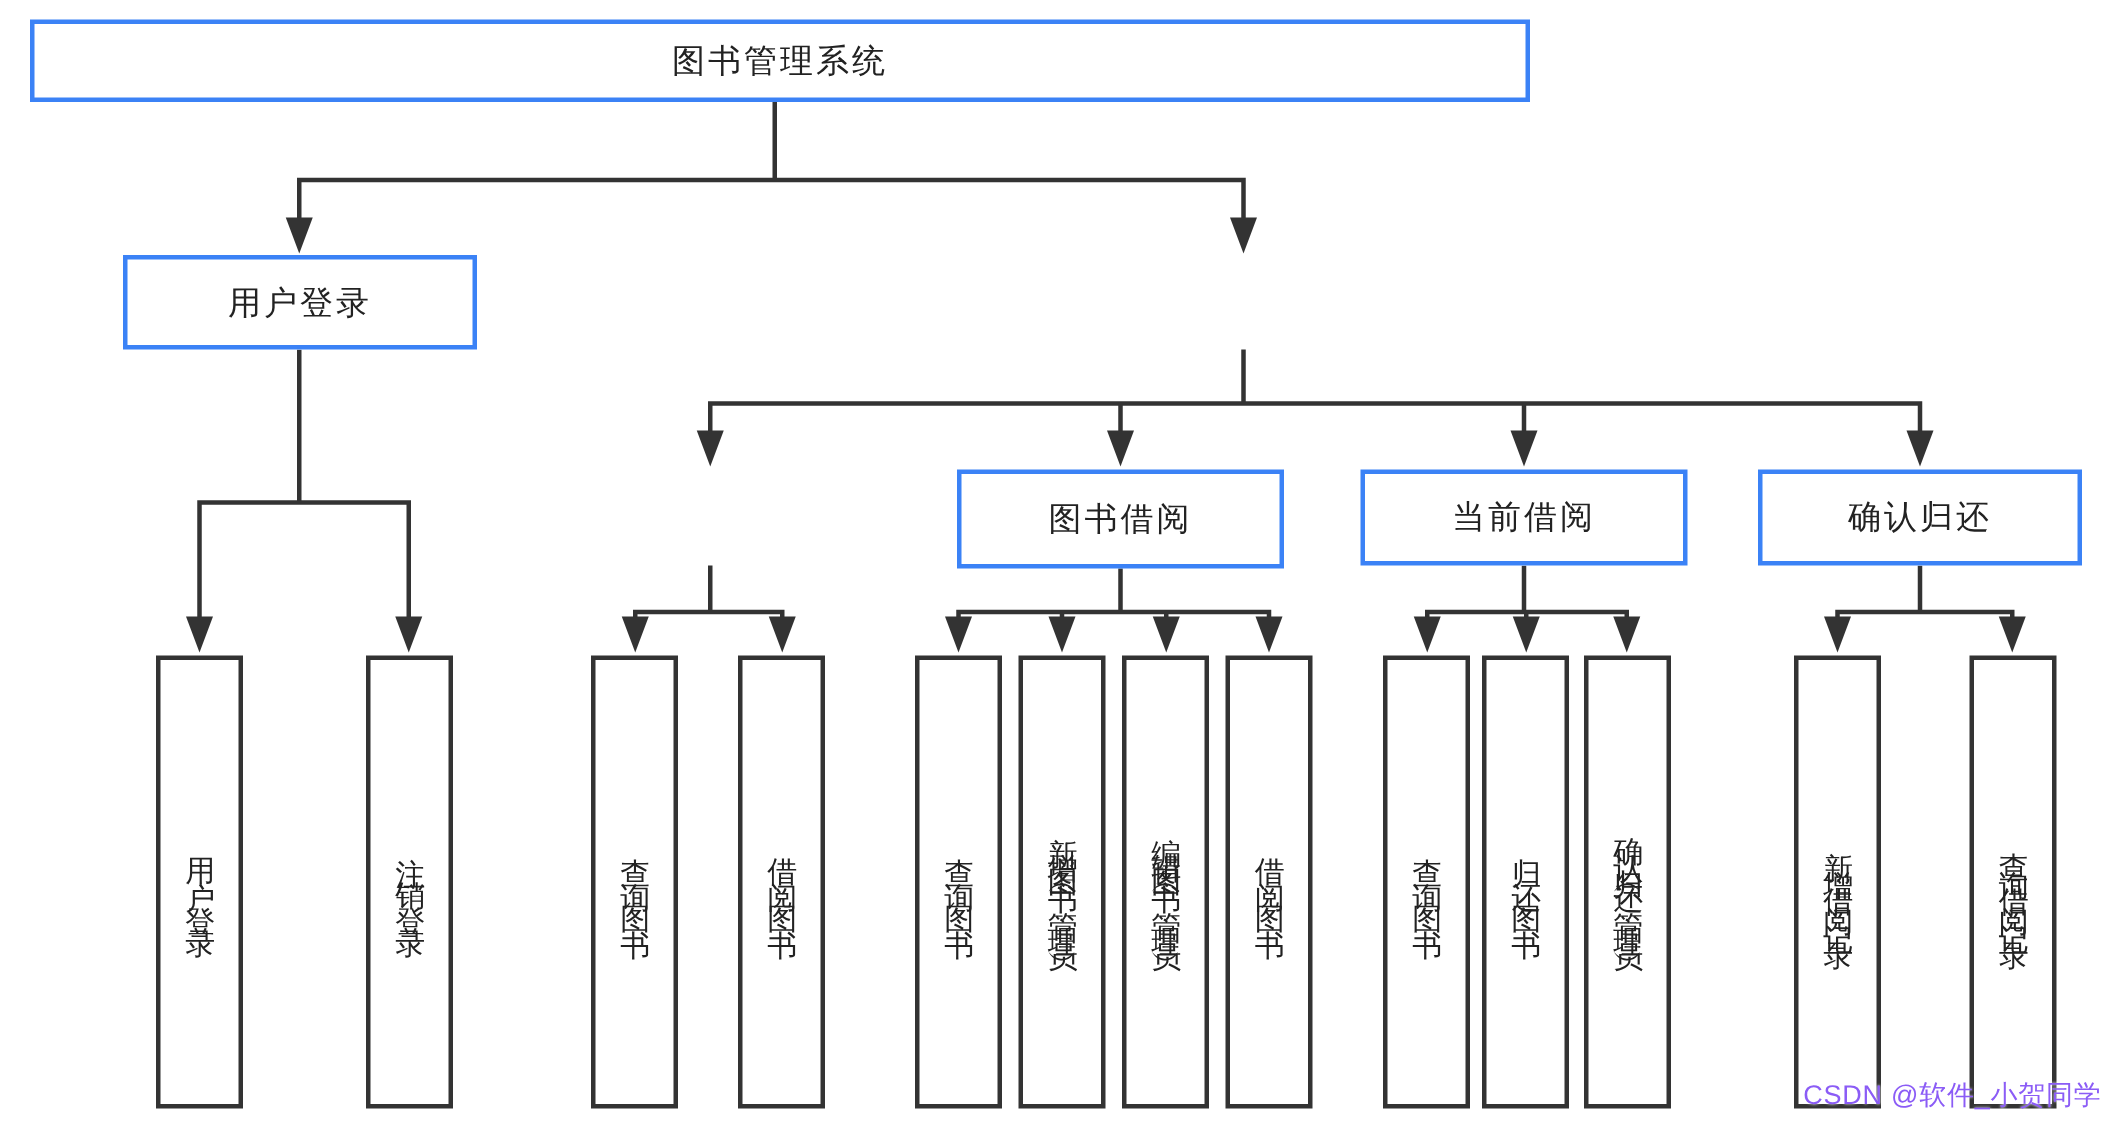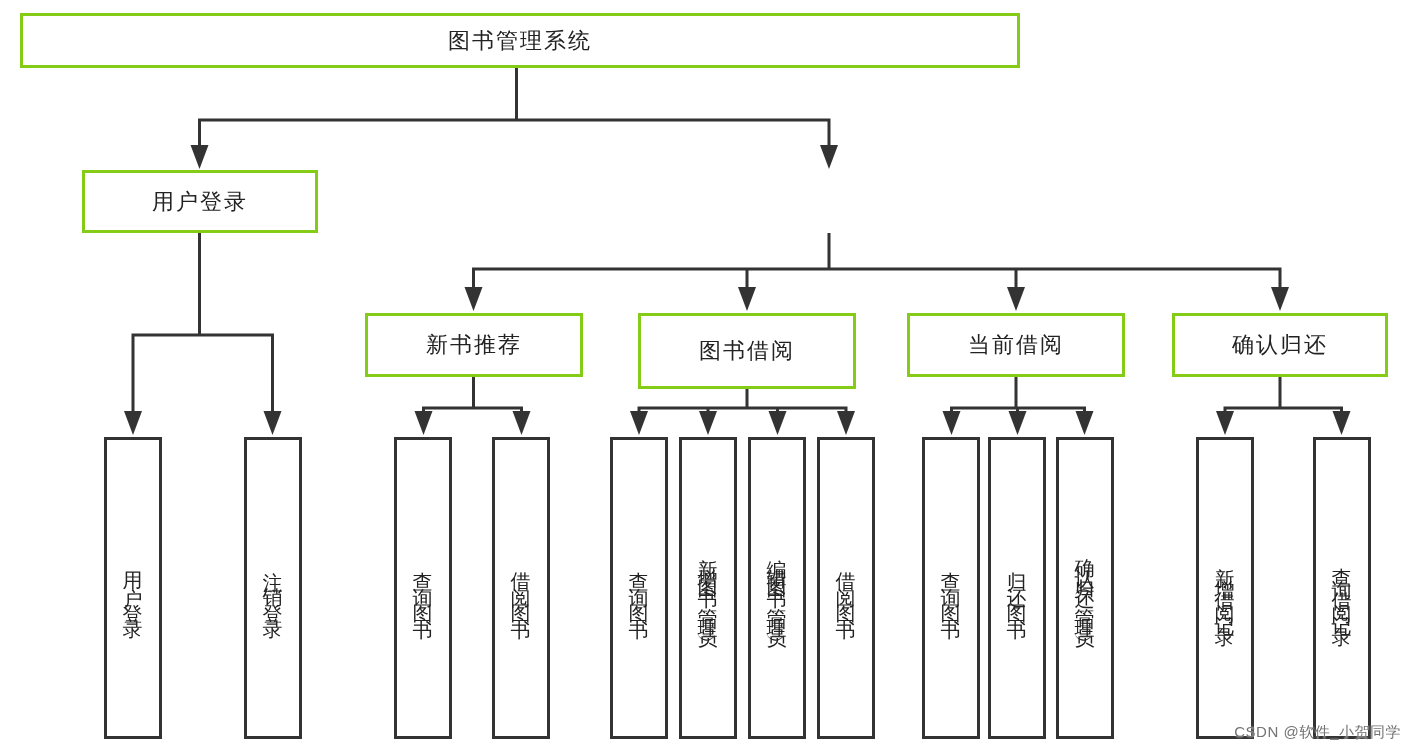--- a/index.html
+++ b/index.html
@@ -14,21 +14,21 @@
   .connectors {
     position: absolute;
     left: 0; top: 0;
     width: 1405px; height: 747px;
     pointer-events: none;
   }
   .node {
     position: absolute;
     box-sizing: border-box;
     background: #ffffff;
-    border: 3px solid #84cc16;
+    border: 3px solid #3b82f6;
     display: flex;
     align-items: center;
     justify-content: center;
     color: #222222;
     font-size: 22px;
     letter-spacing: 2px;
     white-space: nowrap;
     z-index: 2;
   }
   .leaf {
@@ -49,22 +49,22 @@
     letter-spacing: 16px;
     line-height: 1;
     color: #222222;
   }
   .v-text.ls6 { letter-spacing: 12px; }
   .v-text.ls9 { letter-spacing: 10px; }
   .watermark {
     position: absolute;
     right: 4px;
     bottom: 5px;
-    font-size: 15px;
-    color: #737373;
+    font-size: 18px;
+    color: #8b5cf6;
     letter-spacing: 0.5px;
     z-index: 3;
     text-shadow: 0 0 2px #ffffff;
   }
 </style>
 </head>
 <body>
 
 <div class="stage">
 
@@ -109,24 +109,21 @@
   </svg>
 
   <div class="node" style="left:20px; top:13px; width:1000px; height:55px;">
     <span>图书管理系统</span>
   </div>
 
   <div class="node" style="left:82px; top:170px; width:236px; height:63px;">
     <span>用户登录</span>
   </div>
 
-  <div class="node" style="left:365px; top:313px; width:218px; height:64px;">
-    <span>新书推荐</span>
-  </div>
-  <div class="node" style="left:638px; top:313px; width:218px; height:76px;justify-content:center;">
+  <div class="node" style="left:638px; top:313px; width:218px; height:66px;justify-content:center;">
     <span>图书借阅</span>
   </div>
   <div class="node" style="left:907px; top:313px; width:218px; height:64px;">
     <span>当前借阅</span>
   </div>
   <div class="node" style="left:1172px; top:313px; width:216px; height:64px;">
     <span>确认归还</span>
   </div>
 
   <div class="leaf" style="left:104px; top:437px; width:58px; height:302px;">

